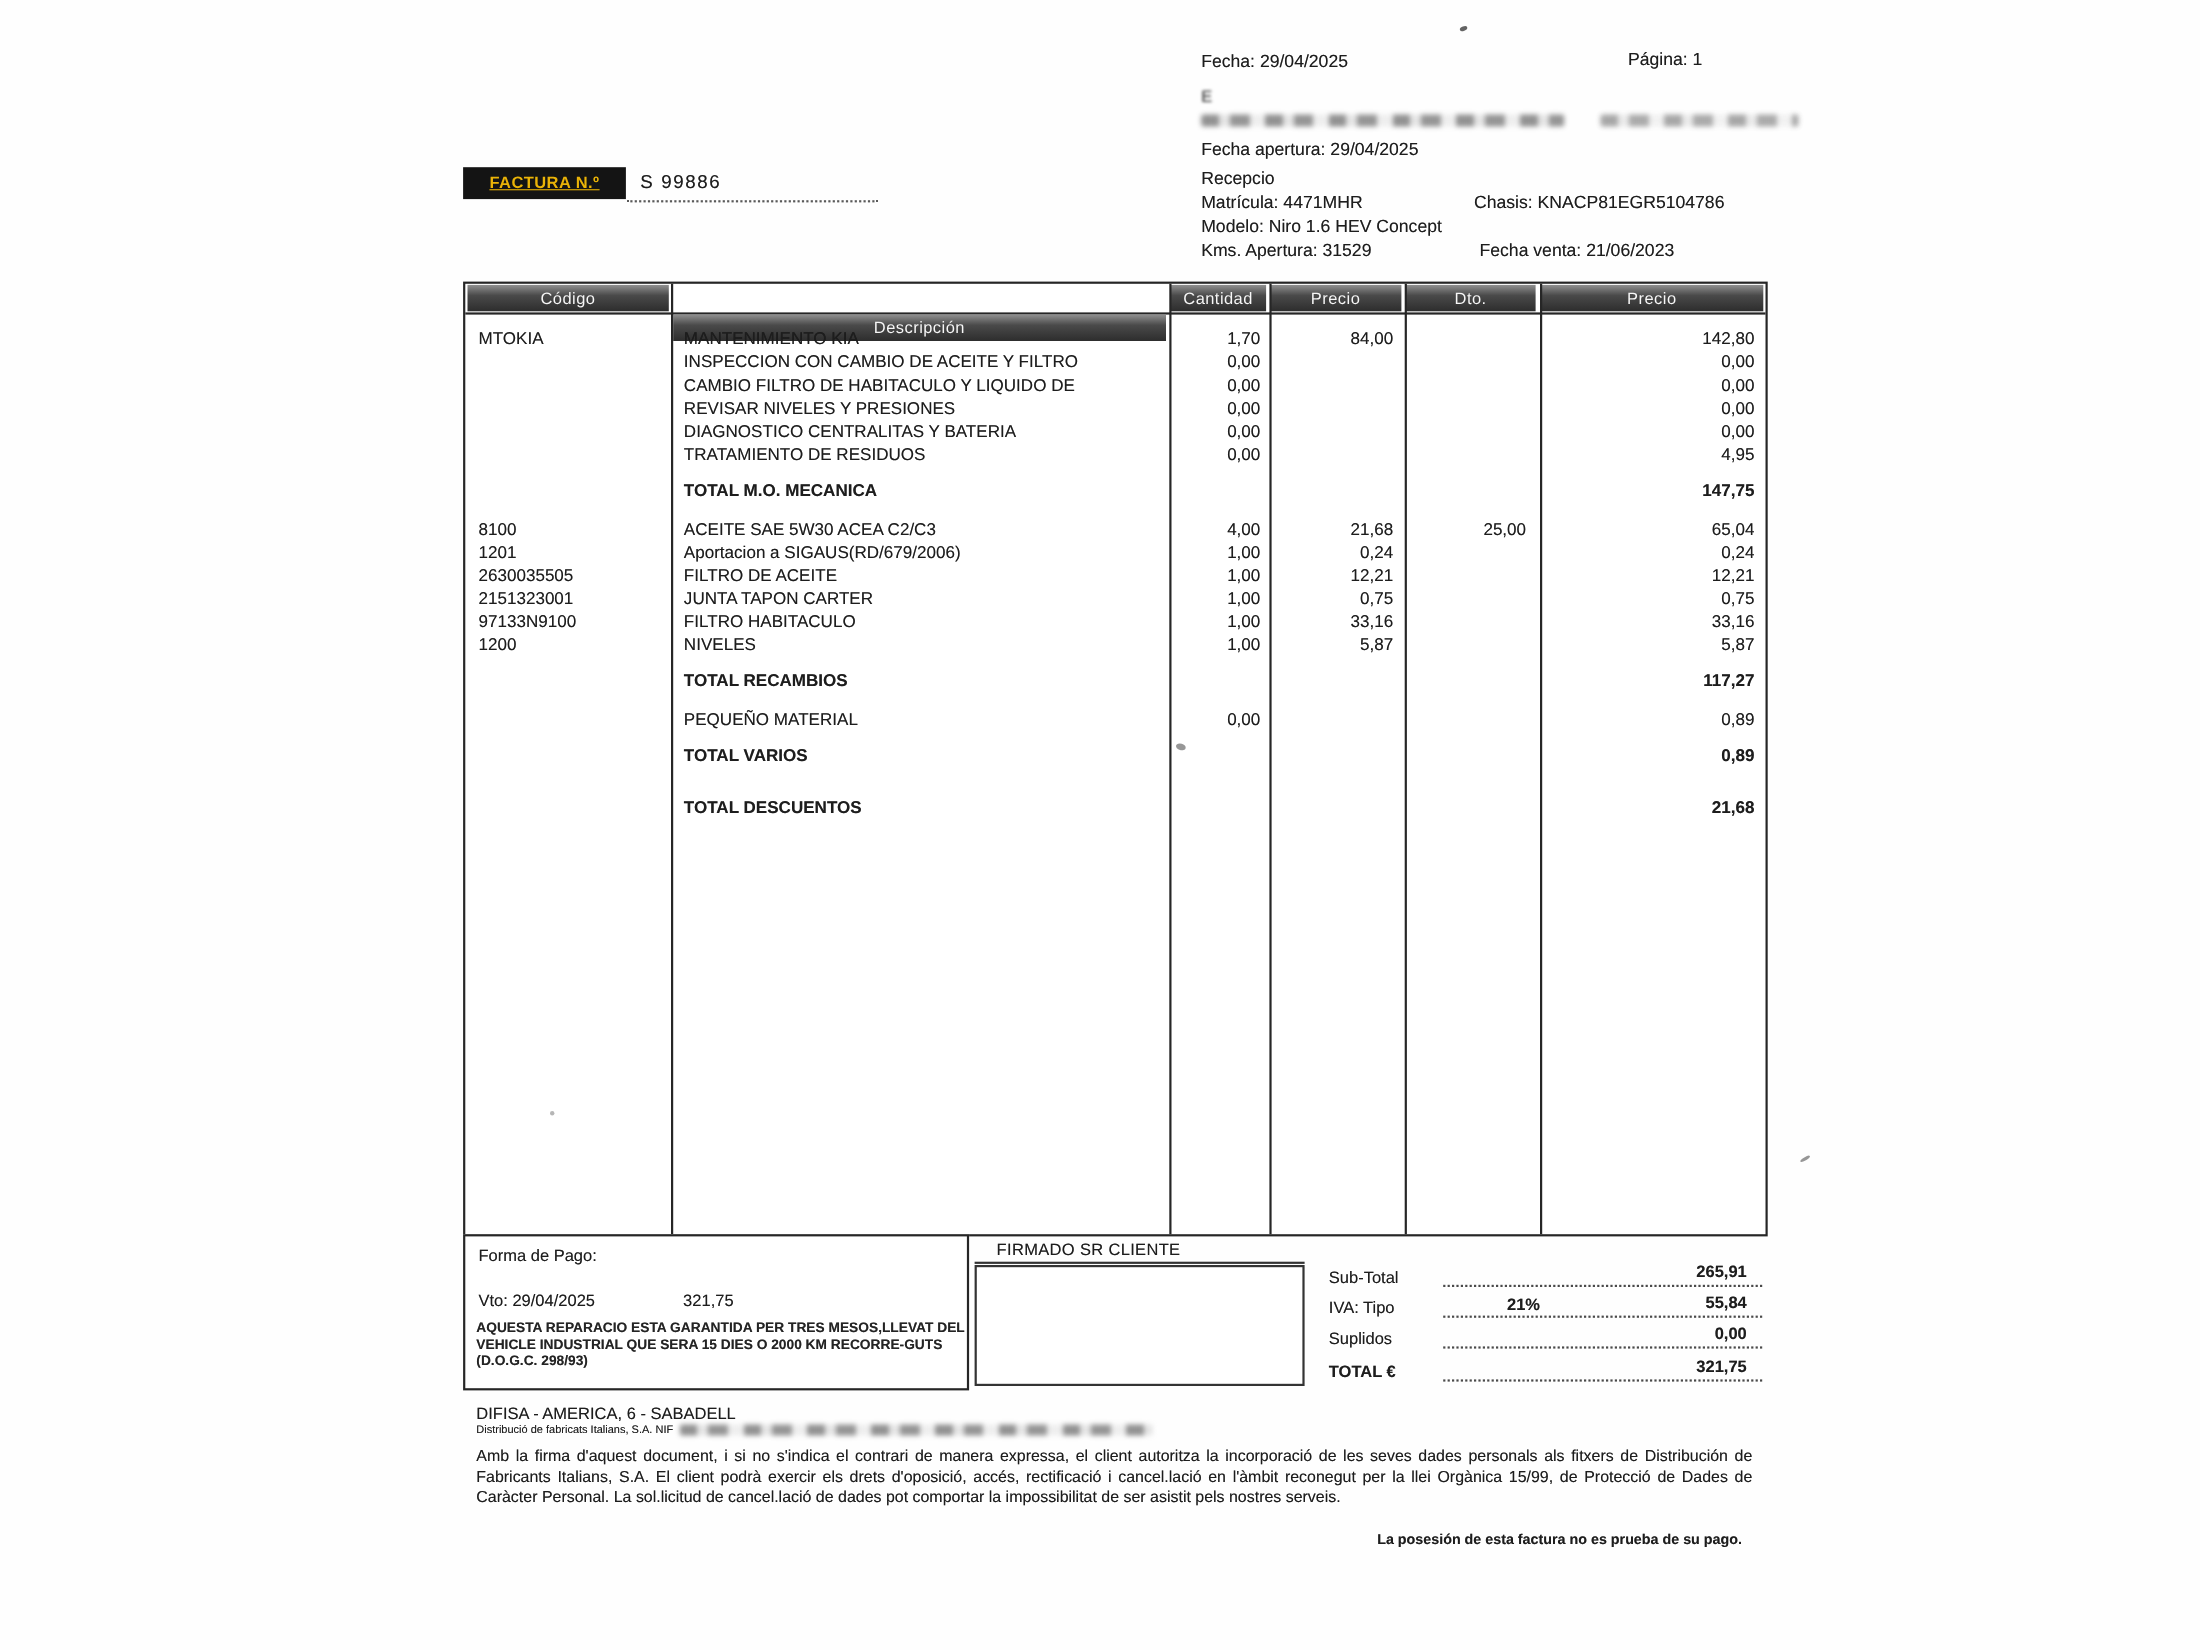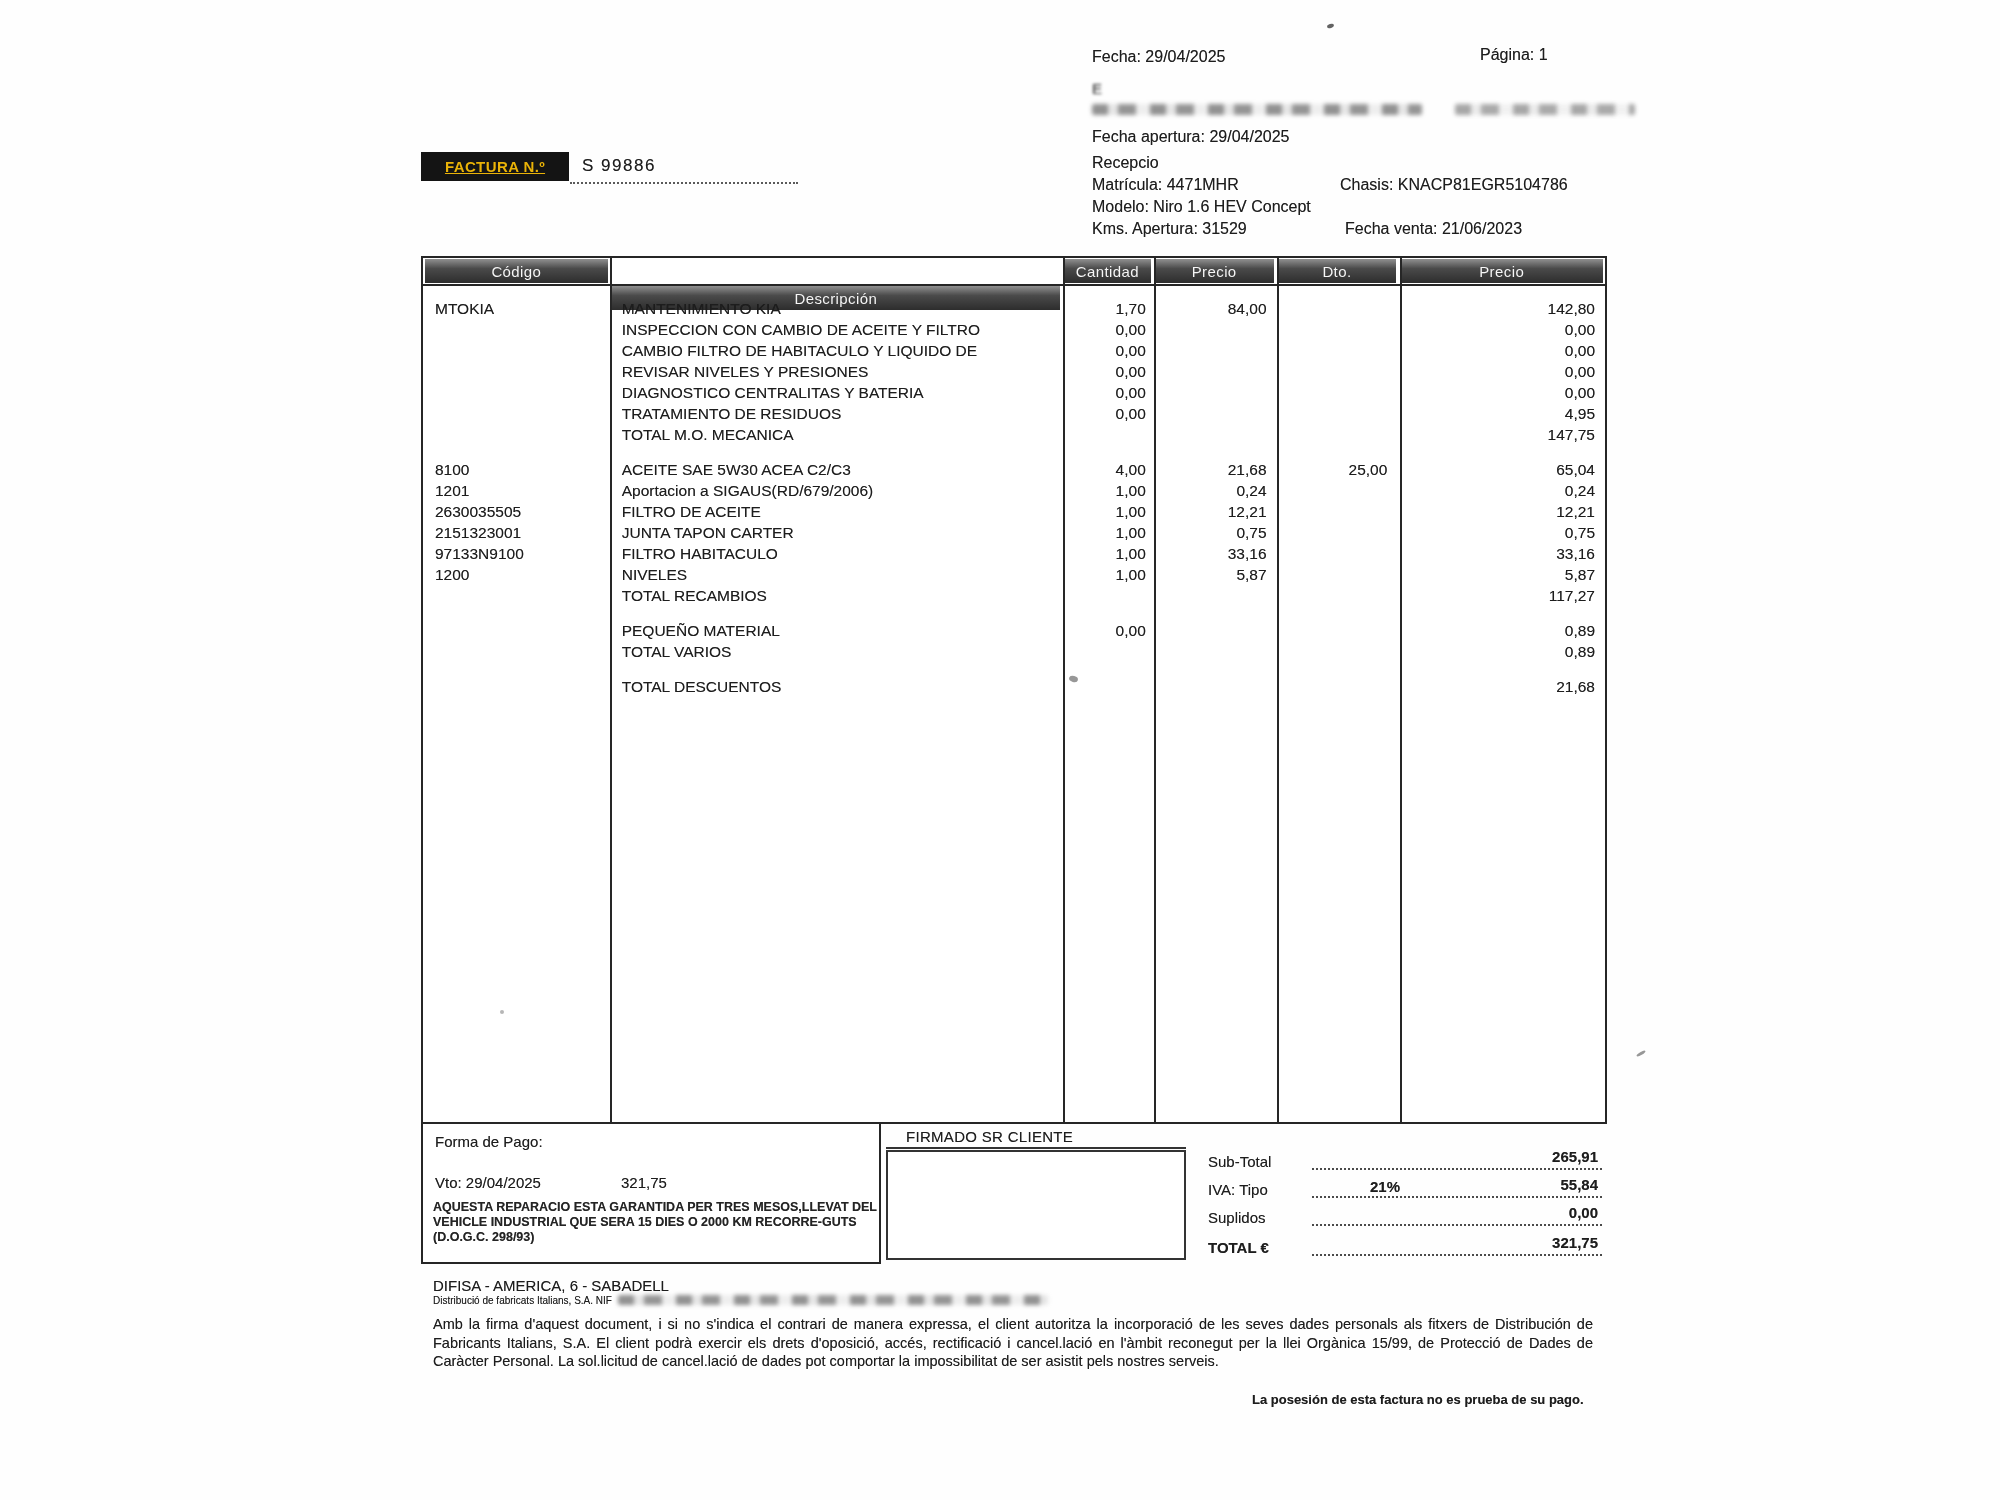--- a/index.html
+++ b/index.html
@@ -45,21 +45,21 @@
   .hbar { height:100%; color:#f7f7f7; font-size:15px; letter-spacing:.4px;
     display:flex; align-items:center; justify-content:center;
     background:linear-gradient(180deg,#909090 0%,#4a4a4a 40%,#2d2d2d 100%);
   }
   .w-codigo{width:187px;} .w-desc{width:453px;margin-top:27px;} .w-cant{width:91px;}
   .w-precio{width:123px;} .w-dto{width:123px;} .w-importe{width:207px;}
   .vline { position:absolute; top:0; bottom:0; width:2px; background:#262626; }
 
   .t-rows { position:absolute; left:0; right:0; top:40px; }
   .t-row { display:flex; height:21px; line-height:21px; font-size:15.5px; }
-  .t-row.bold { font-weight:normal; }
+  .t-row.bold { font-weight:bold;margin-top:12px; }
   .t-row.spacer { height:14px; }
   .c { overflow:hidden; white-space:nowrap; }
   .c.codigo { width:187px; padding-left:12px; }
   .c.desc   { width:453px; padding-left:12px; }
   .c.cant   { width:91px;  text-align:right; padding-right:7px; }
   .c.precio { width:123px; text-align:right; padding-right:9px; }
   .c.dto    { width:123px; text-align:right; padding-right:11px; }
   .c.importe{ width:207px; text-align:right; padding-right:10px; }
 
   
@@ -74,21 +74,21 @@
   
   .firmado-label { left:906px; top:1128px; font-size:15px; letter-spacing:.3px; }
   .firmado-topline { left:886px; top:1147px; width:300px; border-top:2px solid #333; }
   .sign-box { left:886px; top:1150px; width:300px; height:110px; border:2px solid #333; background:#fff; }
 
   
   .tot-row { position:absolute; left:1208px; width:394px; height:22px; font-size:15px; }
   .tot-label { position:absolute; left:0; bottom:2px; }
   .tot-mid { position:absolute; left:162px; bottom:5px; font-weight:bold; }
   .tot-leader { position:absolute; left:104px; right:0; bottom:2px; border-bottom:2px dotted #4a4a4a; }
-  .tot-value { position:absolute; right:4px; bottom:7px; font-weight:bold;margin-top:12px; }
+  .tot-value { position:absolute; right:14px; bottom:7px; font-weight:bold;margin-top:12px; }
   .tot-row.grand .tot-label { font-weight:bold; }
 
   
   .company1 { left:433px; top:1277px; font-size:15px; }
   .company2 { left:433px; top:1295px; font-size:10px; display:flex; align-items:flex-start; }
   .company2 .smudge { display:inline-block; width:430px; height:10px; margin-left:6px; }
   .legal { left:433px; top:1315px; width:1160px; font-size:14.5px; line-height:18.5px; text-align:justify; }
   .footnote { left:1252px; top:1392px; font-size:13px; font-weight:bold; }
 
   

